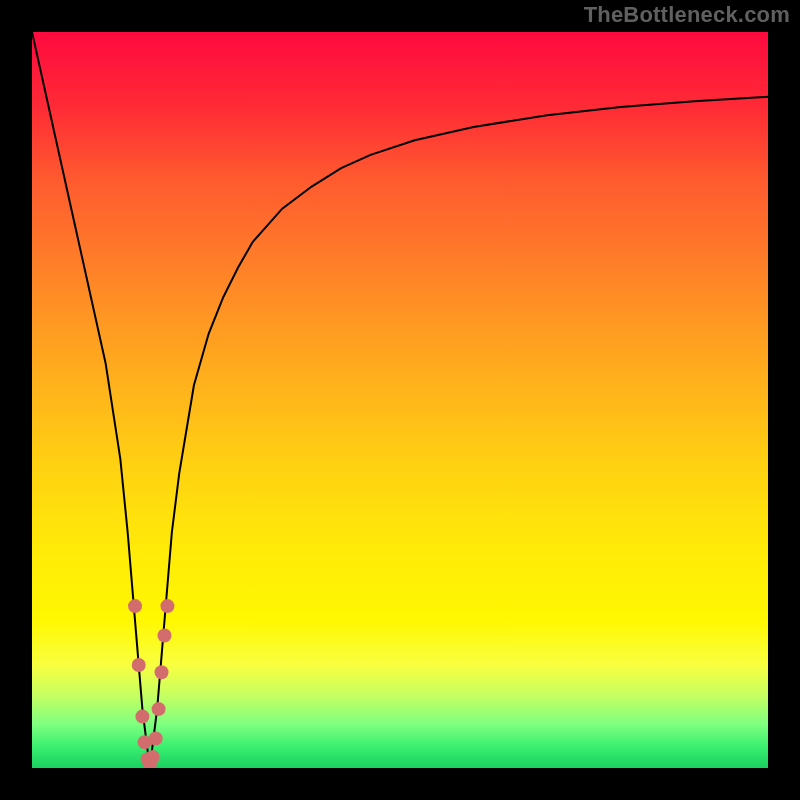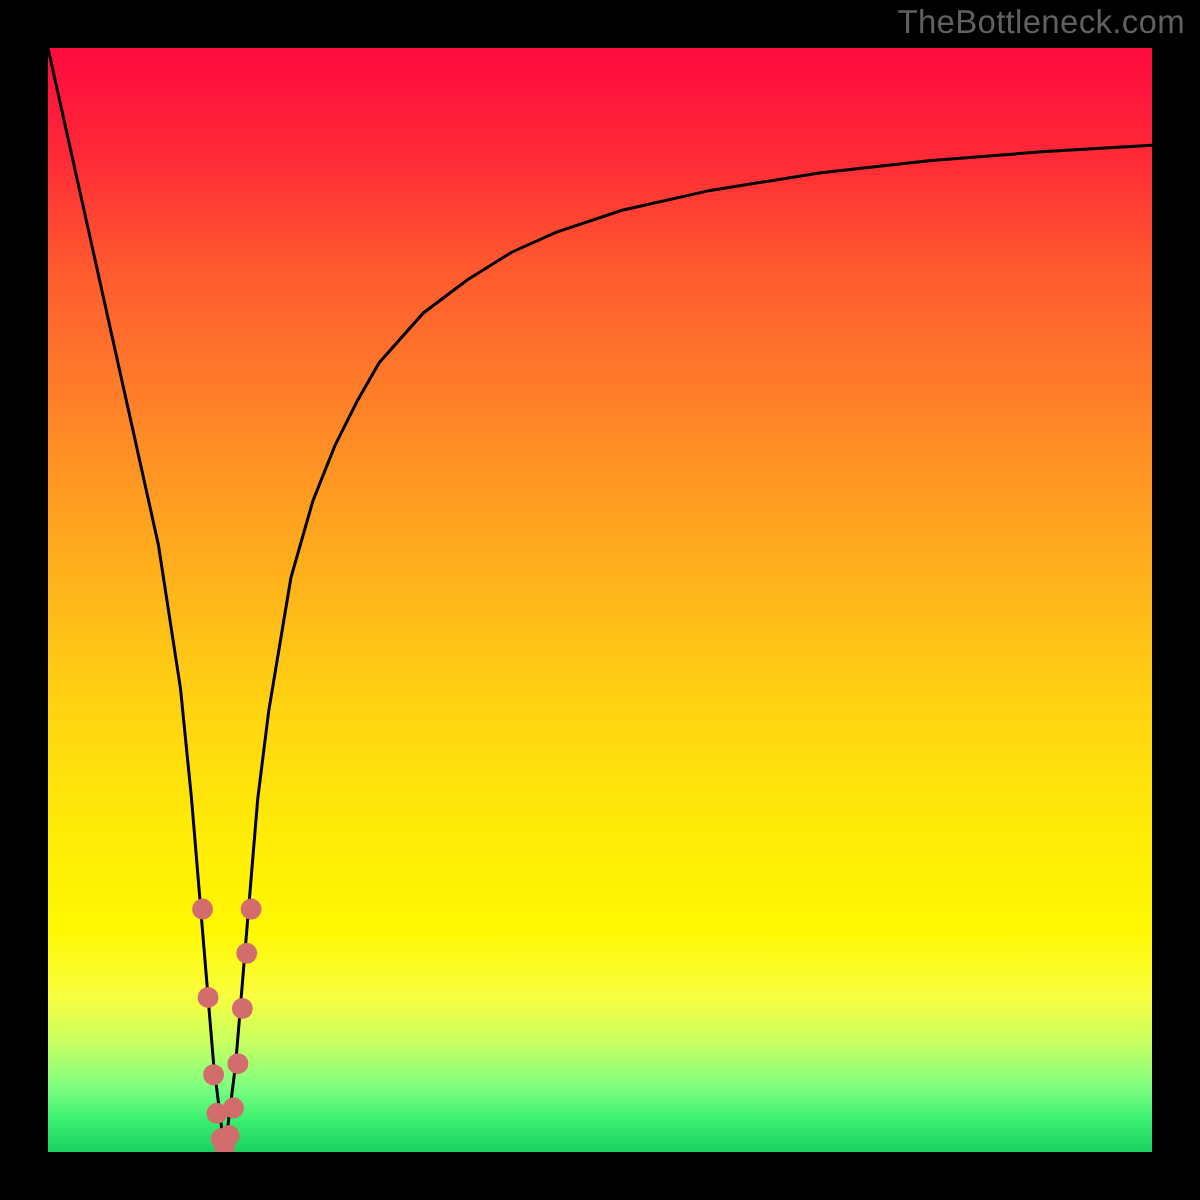--- a/index.html
+++ b/index.html
@@ -65,21 +65,21 @@
   .datapoint {
     fill: #d36d6d;
     stroke: none;
   }
   .watermark {
     position: absolute;
     top: 2px;
     right: 10px;
     color: #606060;
     font-size: 22px;
-    font-weight: 400;
+    font-weight: 700;
     letter-spacing: 0.2px;
     user-select: none;
   }
 </style>
 </head>
 <body>
 
 <div class="frame">
 
   <div class="watermark">TheBottleneck.com</div>

